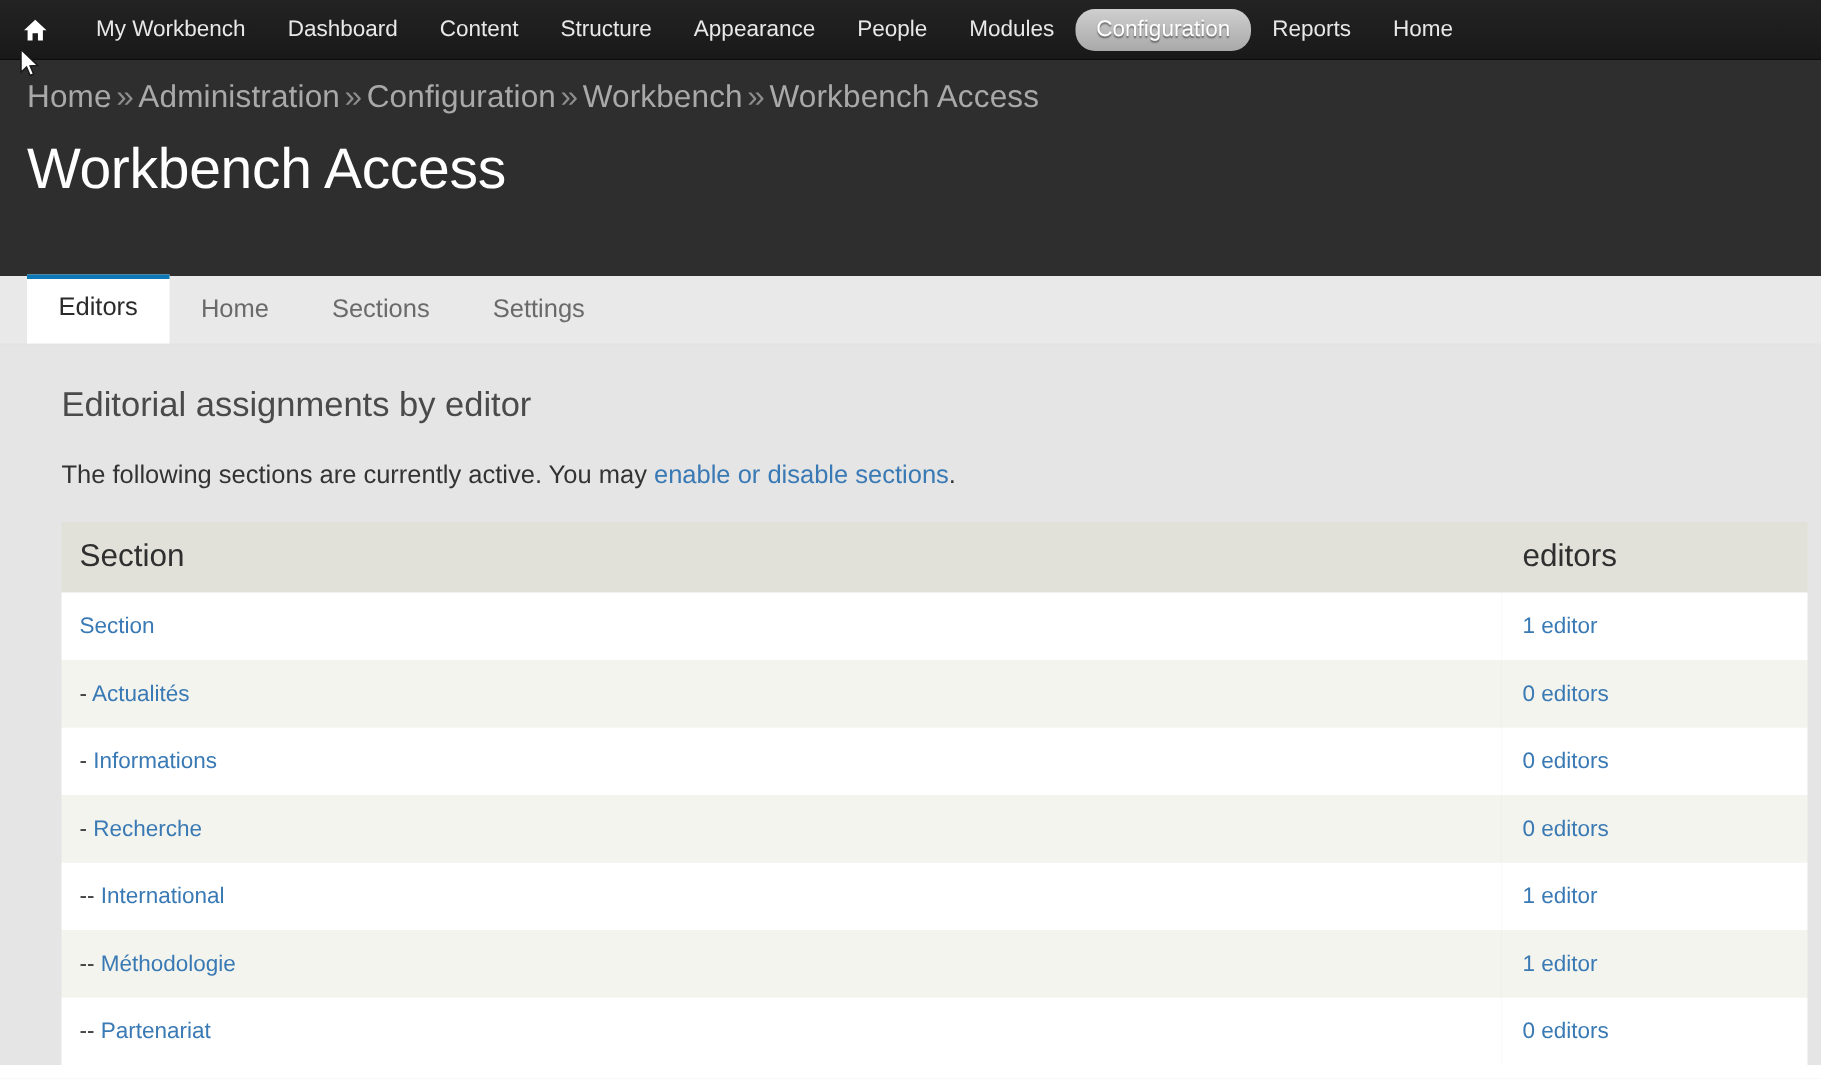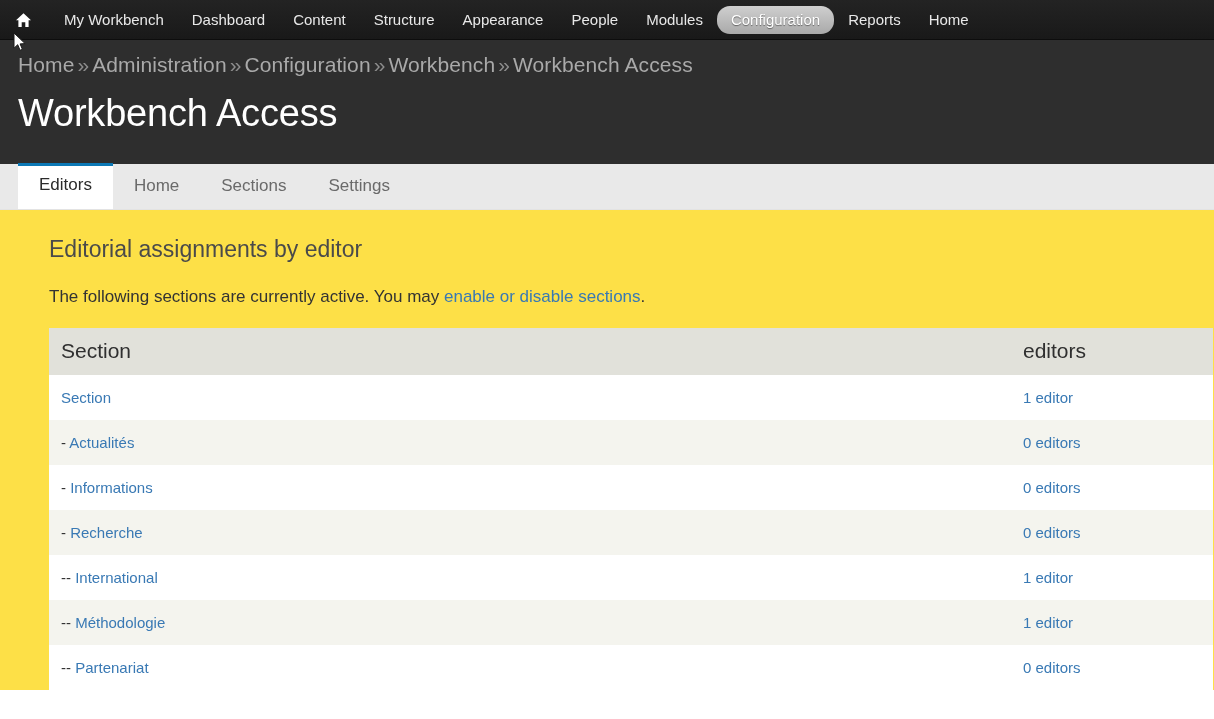--- a/index.html
+++ b/index.html
@@ -12,21 +12,21 @@
     overflow: hidden;
     background: #ffffff;
     font-family: "Liberation Sans", sans-serif;
     -webkit-font-smoothing: antialiased;
   }
 
   
   .admin-header {
     background: #2e2e2e;
     width: 1214px;
-    height: 164px;
+    height: 184px;
     position: relative;
   }
 
   
   .toolbar {
     height: 40px;
     background: #1f1f1f;
     background: linear-gradient(to bottom, #232323 0%, #191919 100%);
     display: flex;
     align-items: center;
@@ -118,22 +118,22 @@
   .tab.active {
     background: #ffffff;
     color: #2b2b2b;
     border-top: 3px solid #0c78b5;
     padding-top: 8px;
     height: 46px;
   }
 
   
   .content {
-    background: #fde047;
-    padding: 0 26px;
+    background: #e5e5e5;
+    padding: 0 18px;
   }
   .section-heading {
     font-size: 23px;
     font-weight: normal;
     color: #4a4a4a;
     margin: 0;
     padding: 24px 0 0 23px;
     line-height: 30px;
   }
   .intro-text {

